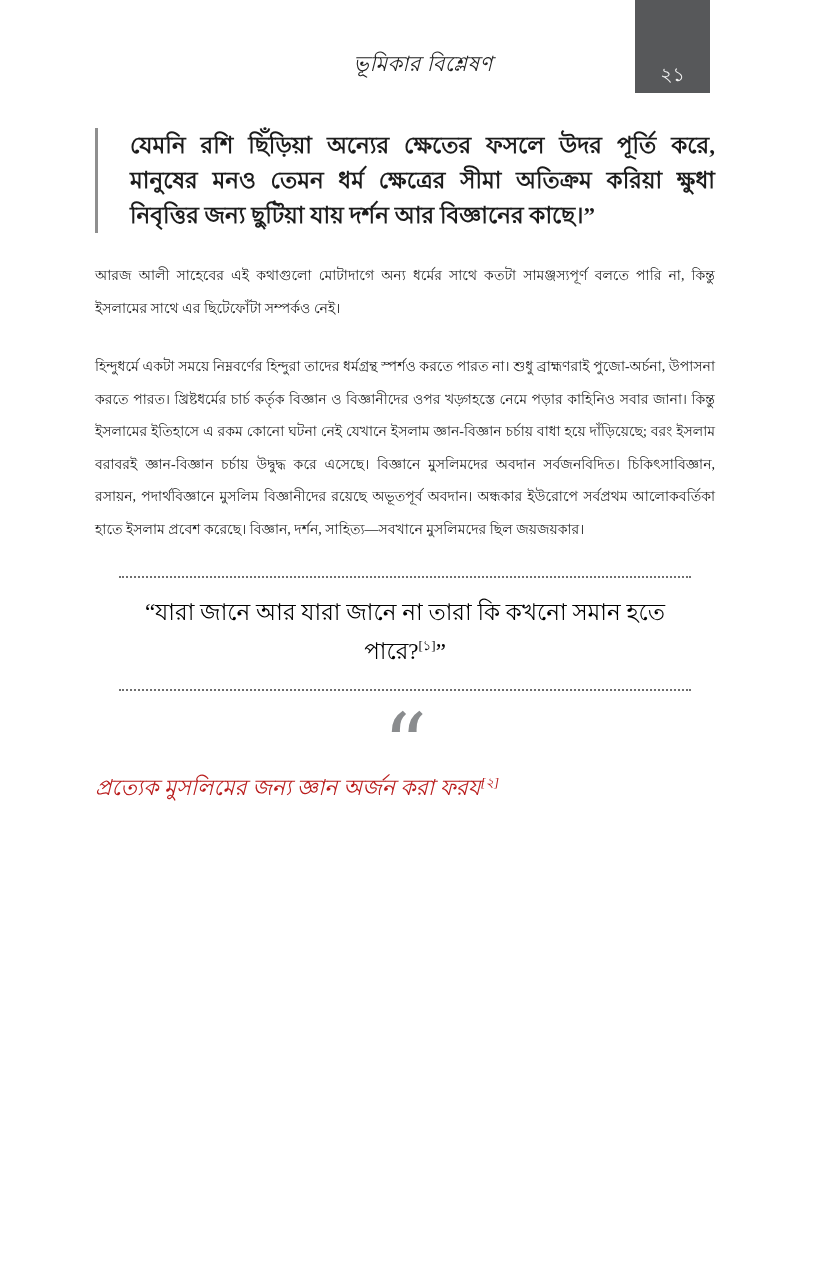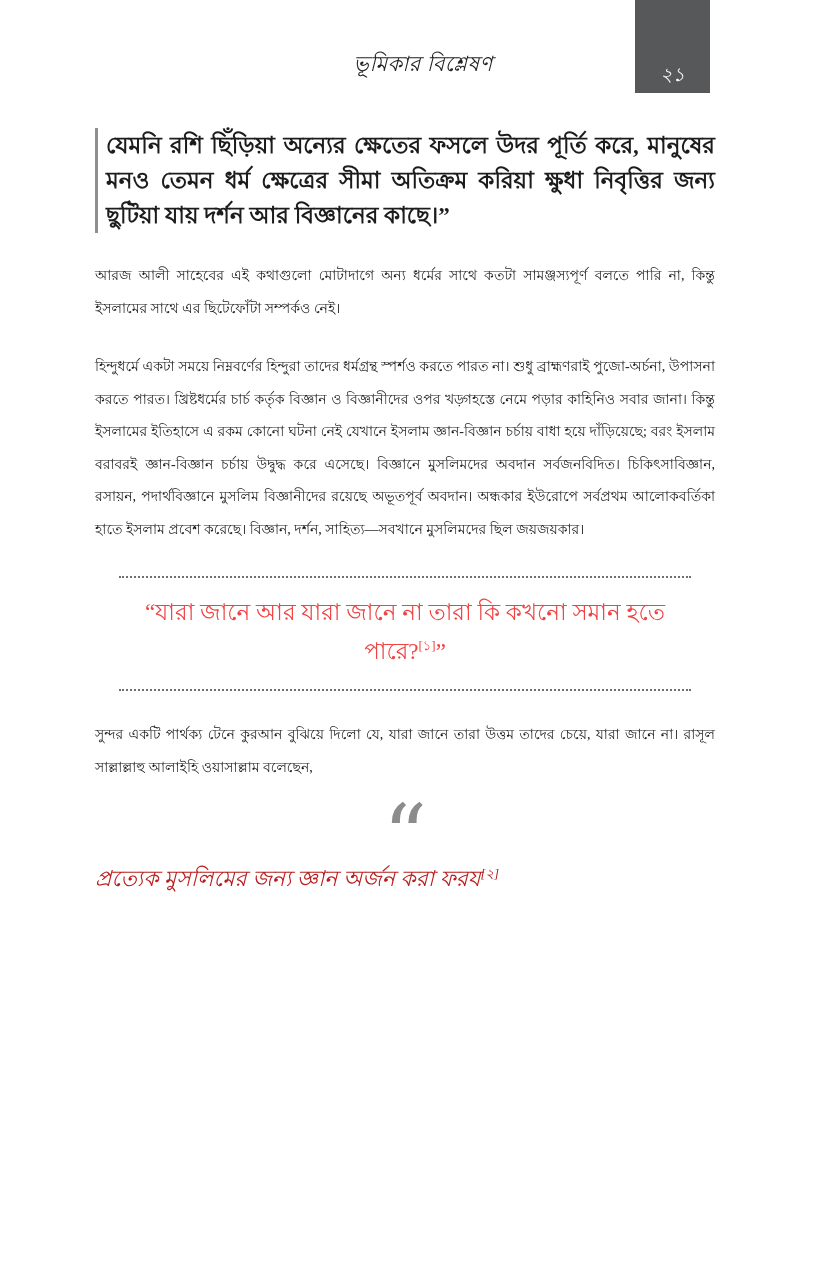--- a/index.html
+++ b/index.html
@@ -29,58 +29,57 @@
     position: absolute;
     top: 0;
     left: 635px;
     width: 75px;
     height: 93px;
     background: #57585a;
     display: flex;
     align-items: flex-end;
     justify-content: center;
     padding-bottom: 9px;
-    font-style: italic;
   }
   .pagenum-box .num {
     color: #f4f4f4;
     font-size: 19px;
     line-height: 1;
   }
   
   .content {
     position: absolute;
     top: 128px;
     left: 95px;
     width: 620px;
   }
   .opening-quote {
     border-left: 3px solid #8f8f8f;
-    padding-left: 8px;
+    padding-left: 32px;
     font-size: 23px;
     font-weight: 700;
     line-height: 35px;
     text-align: justify;
     margin-bottom: 27px;
   }
   .body-para {
     font-size: 14px;
     line-height: 32.5px;
     text-align: justify;
     margin-bottom: 26px;
   }
   .dotted-quote {
     width: 572px;
     margin: 30px auto 28px auto;
     border-top: 2px dotted #6f6f6f;
     border-bottom: 2px dotted #6f6f6f;
     padding: 16px 0 17px 0;
     text-align: center;
     font-size: 23px;
-    color: #ef4444;
+    color: #000000;
   }
   sup.fn-ref {
     font-size: 13px;
     vertical-align: super;
     line-height: 0;
   }
   .quote-mark {
     text-align: center;
     font-size: 86px;
     line-height: 52px;
@@ -119,21 +118,20 @@
 
     <p class="body-para">আরজ আলী সাহেবের এই কথাগুলো মোটাদাগে অন্য ধর্মের সাথে কতটা সামঞ্জস্যপূর্ণ বলতে পারি না, কিন্তু ইসলামের সাথে এর ছিটেফোঁটা সম্পর্কও নেই।</p>
 
     <p class="body-para">হিন্দুধর্মে একটা সময়ে নিম্নবর্ণের হিন্দুরা তাদের ধর্মগ্রন্থ স্পর্শও করতে পারত না। শুধু ব্রাহ্মণরাই পুজো-অর্চনা, উপাসনা করতে পারত। খ্রিষ্টধর্মের চার্চ কর্তৃক বিজ্ঞান ও বিজ্ঞানীদের ওপর খড়্গহস্তে নেমে পড়ার কাহিনিও সবার জানা। কিন্তু ইসলামের ইতিহাসে এ রকম কোনো ঘটনা নেই যেখানে ইসলাম জ্ঞান-বিজ্ঞান চর্চায় বাধা হয়ে দাঁড়িয়েছে; বরং ইসলাম বরাবরই জ্ঞান-বিজ্ঞান চর্চায় উদ্বুদ্ধ করে এসেছে। বিজ্ঞানে মুসলিমদের অবদান সর্বজনবিদিত। চিকিৎসাবিজ্ঞান, রসায়ন, পদার্থবিজ্ঞানে মুসলিম বিজ্ঞানীদের রয়েছে অভূতপূর্ব অবদান। অন্ধকার ইউরোপে সর্বপ্রথম আলোকবর্তিকা হাতে ইসলাম প্রবেশ করেছে। বিজ্ঞান, দর্শন, সাহিত্য—সবখানে মুসলিমদের ছিল জয়জয়কার।</p>
 
 
     <div class="dotted-quote">
       <span>“যারা জানে আর যারা জানে না তারা কি কখনো সমান হতে পারে?</span><sup class="fn-ref">[১]</sup><span>”</span>
     </div>
 
-    <p class="body-para">সুন্দর একটি পার্থক্য টেনে কুরআন বুঝিয়ে দিলো যে, যারা জানে তারা উত্তম তাদের চেয়ে, যারা জানে না। রাসূল সাল্লাল্লাহু আলাইহি ওয়াসাল্লাম বলেছেন,</p>
 
     <div class="quote-mark">“</div>
 
     <div class="hadith-line">
       <span>প্রত্যেক মুসলিমের জন্য জ্ঞান অর্জন করা ফরয</span><sup class="fn-ref">[২]</sup>
     </div>
 
   </div>
 </div>
 

